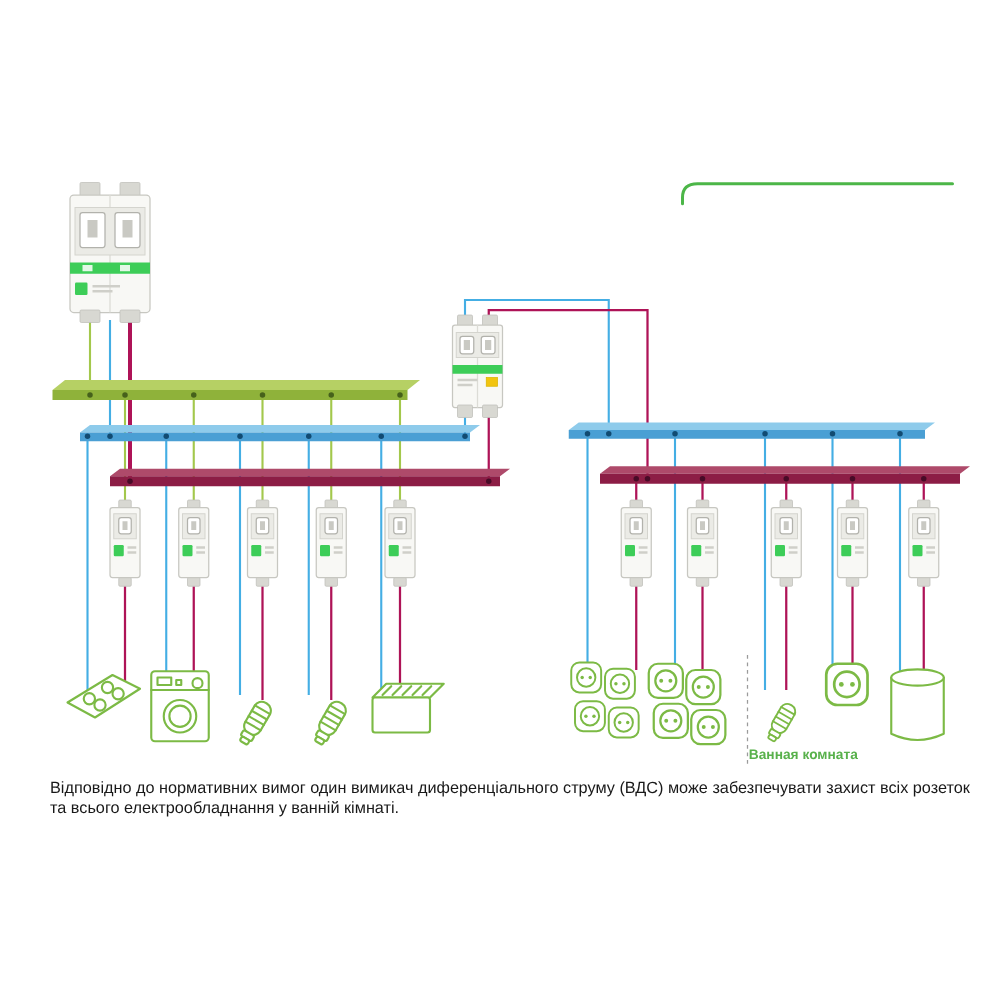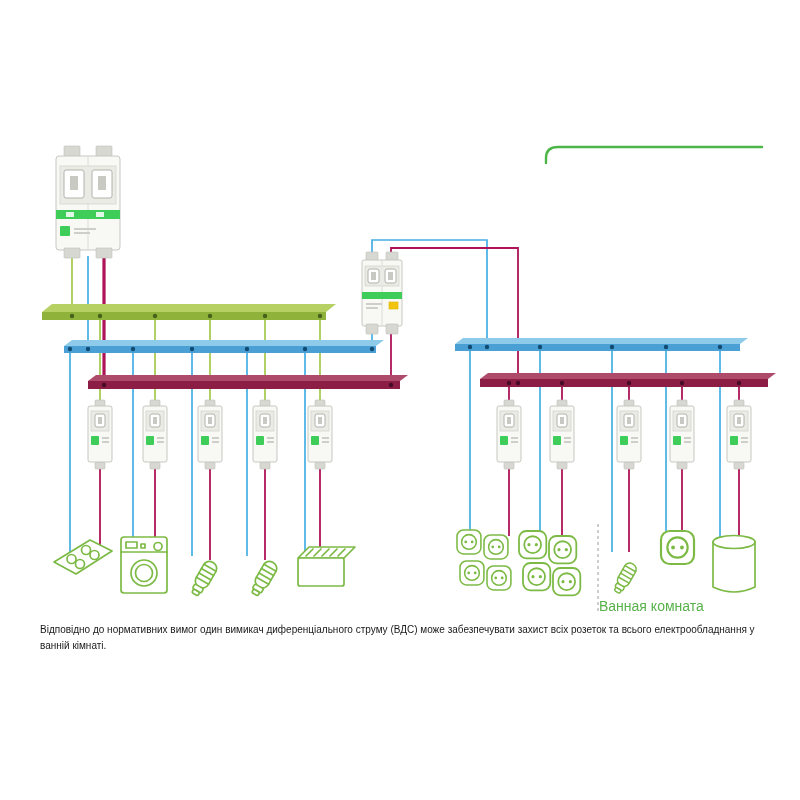--- a/index.html
+++ b/index.html
@@ -46,26 +46,26 @@
   
   .appl{stroke:var(--appliance-green);stroke-width:1.7;fill:none;stroke-linecap:round;stroke-linejoin:round}
   .appl-w{stroke:var(--appliance-green);stroke-width:1.7;fill:#ffffff;stroke-linecap:round;stroke-linejoin:round}
   .appl-dot{fill:var(--appliance-green)}
 
   .dash{stroke:#9b9b9b;stroke-width:1;stroke-dasharray:3 3;fill:none}
   .corner{stroke:var(--accent-green);stroke-width:2.4;fill:none;stroke-linecap:round}
 
   .bathroom-label{
     position:absolute;left:599px;top:598px;
-    font-size:14px;font-weight:normal;color:var(--label-green);
+    font-size:11px;font-weight:bold;color:var(--label-green);
     white-space:nowrap;
   }
   .caption{
     position:absolute;left:40px;top:622px;width:745px;
-    font-size:10px;line-height:16px;color:var(--text-color);
+    font-size:13px;line-height:16px;color:var(--text-color);
   }
 </style>
 </head>
 <body>
 
 <div class="canvas">
 <svg width="800" height="800" viewBox="0 0 800 800">
 
   <defs>
 

